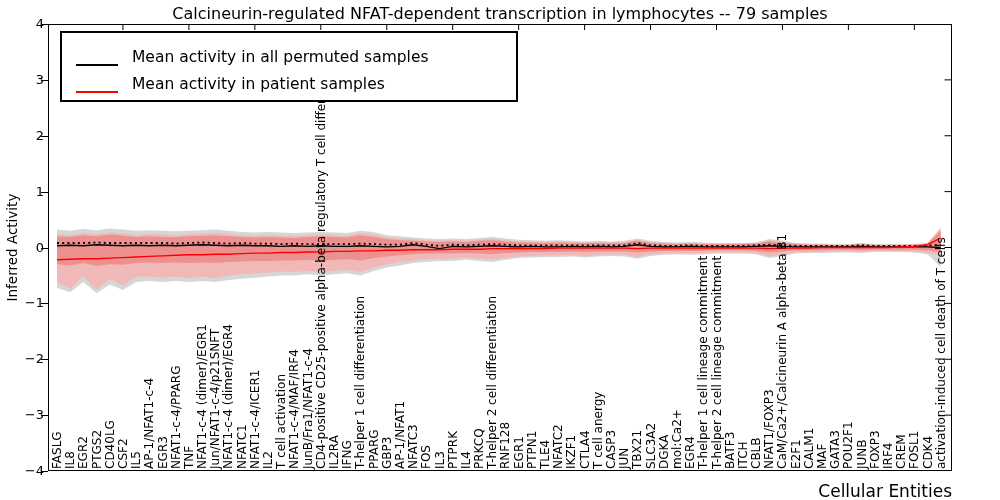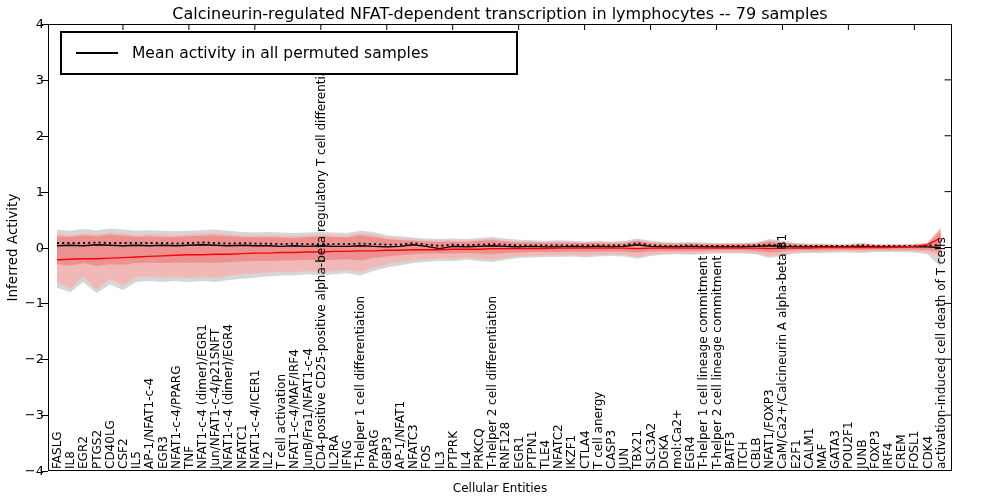--- a/index.html
+++ b/index.html
@@ -5,28 +5,28 @@
   html,body{margin:0;padding:0;background:#fff;}
   .fig{position:relative;width:1000px;height:500px;background:#ffffff;overflow:hidden;
        font-family:"DejaVu Sans","Liberation Sans",sans-serif;color:#000;}
   .title{position:absolute;left:48px;top:4px;width:904px;text-align:center;
          font-size:16px;z-index:3;}
   .plot-frame{position:absolute;left:48px;top:24px;width:904px;height:447px;
               border:1px solid #000;box-sizing:border-box;z-index:1;background:#fff;}
   .plot-svg{position:absolute;left:48px;top:24px;z-index:2;}
   .ylabel{position:absolute;left:-88px;top:239px;width:200px;height:17px;text-align:center;
           font-size:13.5px;transform:rotate(-90deg);z-index:3;}
-  .xlabel{position:absolute;left:48px;top:481px;width:904px;text-align:center;font-size:12px;z-index:3;}
+  .xlabel{position:absolute;left:48px;top:481px;width:904px;text-align:right;font-size:17px;z-index:3;}
   .ytick-label{position:absolute;width:34px;text-align:right;font-size:13px;line-height:16px;z-index:3;}
   .ytick-mark{position:absolute;width:7px;height:1px;background:#000;z-index:3;}
   .xcat{position:absolute;font-size:12px;line-height:14px;white-space:nowrap;
         transform:rotate(-90deg);transform-origin:0 0;z-index:4;}
   .legend{position:absolute;left:60px;top:31px;width:454px;border:2px solid #000;
           background:#fff;z-index:10;padding:6px 0 7px 0;}
-  .legend-row{display:flex;align-items:center;height:27px;}
+  .legend-row{display:flex;align-items:flex-end;height:27px;}
   .legend-line{width:42px;height:0;border-top:2px solid #000;margin:0 14px 0 14px;}
   .legend-text{font-size:15.5px;}
 </style>
 </head>
 <body>
 
 <div class="fig">
   <div class="title">Calcineurin-regulated NFAT-dependent transcription in lymphocytes -- 79 samples</div>
 
   <div class="ylabel">Inferred Activity</div>
@@ -151,14 +151,18 @@
       <span class="xcat" style="left: 907.35px; top: 469px;">FOSL1</span>
       <span class="xcat" style="left: 920.54px; top: 469px;">CDK4</span>
       <span class="xcat" style="left: 933.73px; top: 469px;">activation-induced cell death of T cells</span>
     </div>
 
   <div class="legend">
     <div class="legend-row">
       <span class="legend-line" style="border-top-color:#000000"></span>
       <span class="legend-text">Mean activity in all permuted samples</span>
     </div>
+    <div class="legend-row">
+      <span class="legend-line" style="border-top-color:#ff0000"></span>
+      <span class="legend-text">Mean activity in patient samples</span>
+    </div>
   </div>
 </div>
 
 </body></html>

